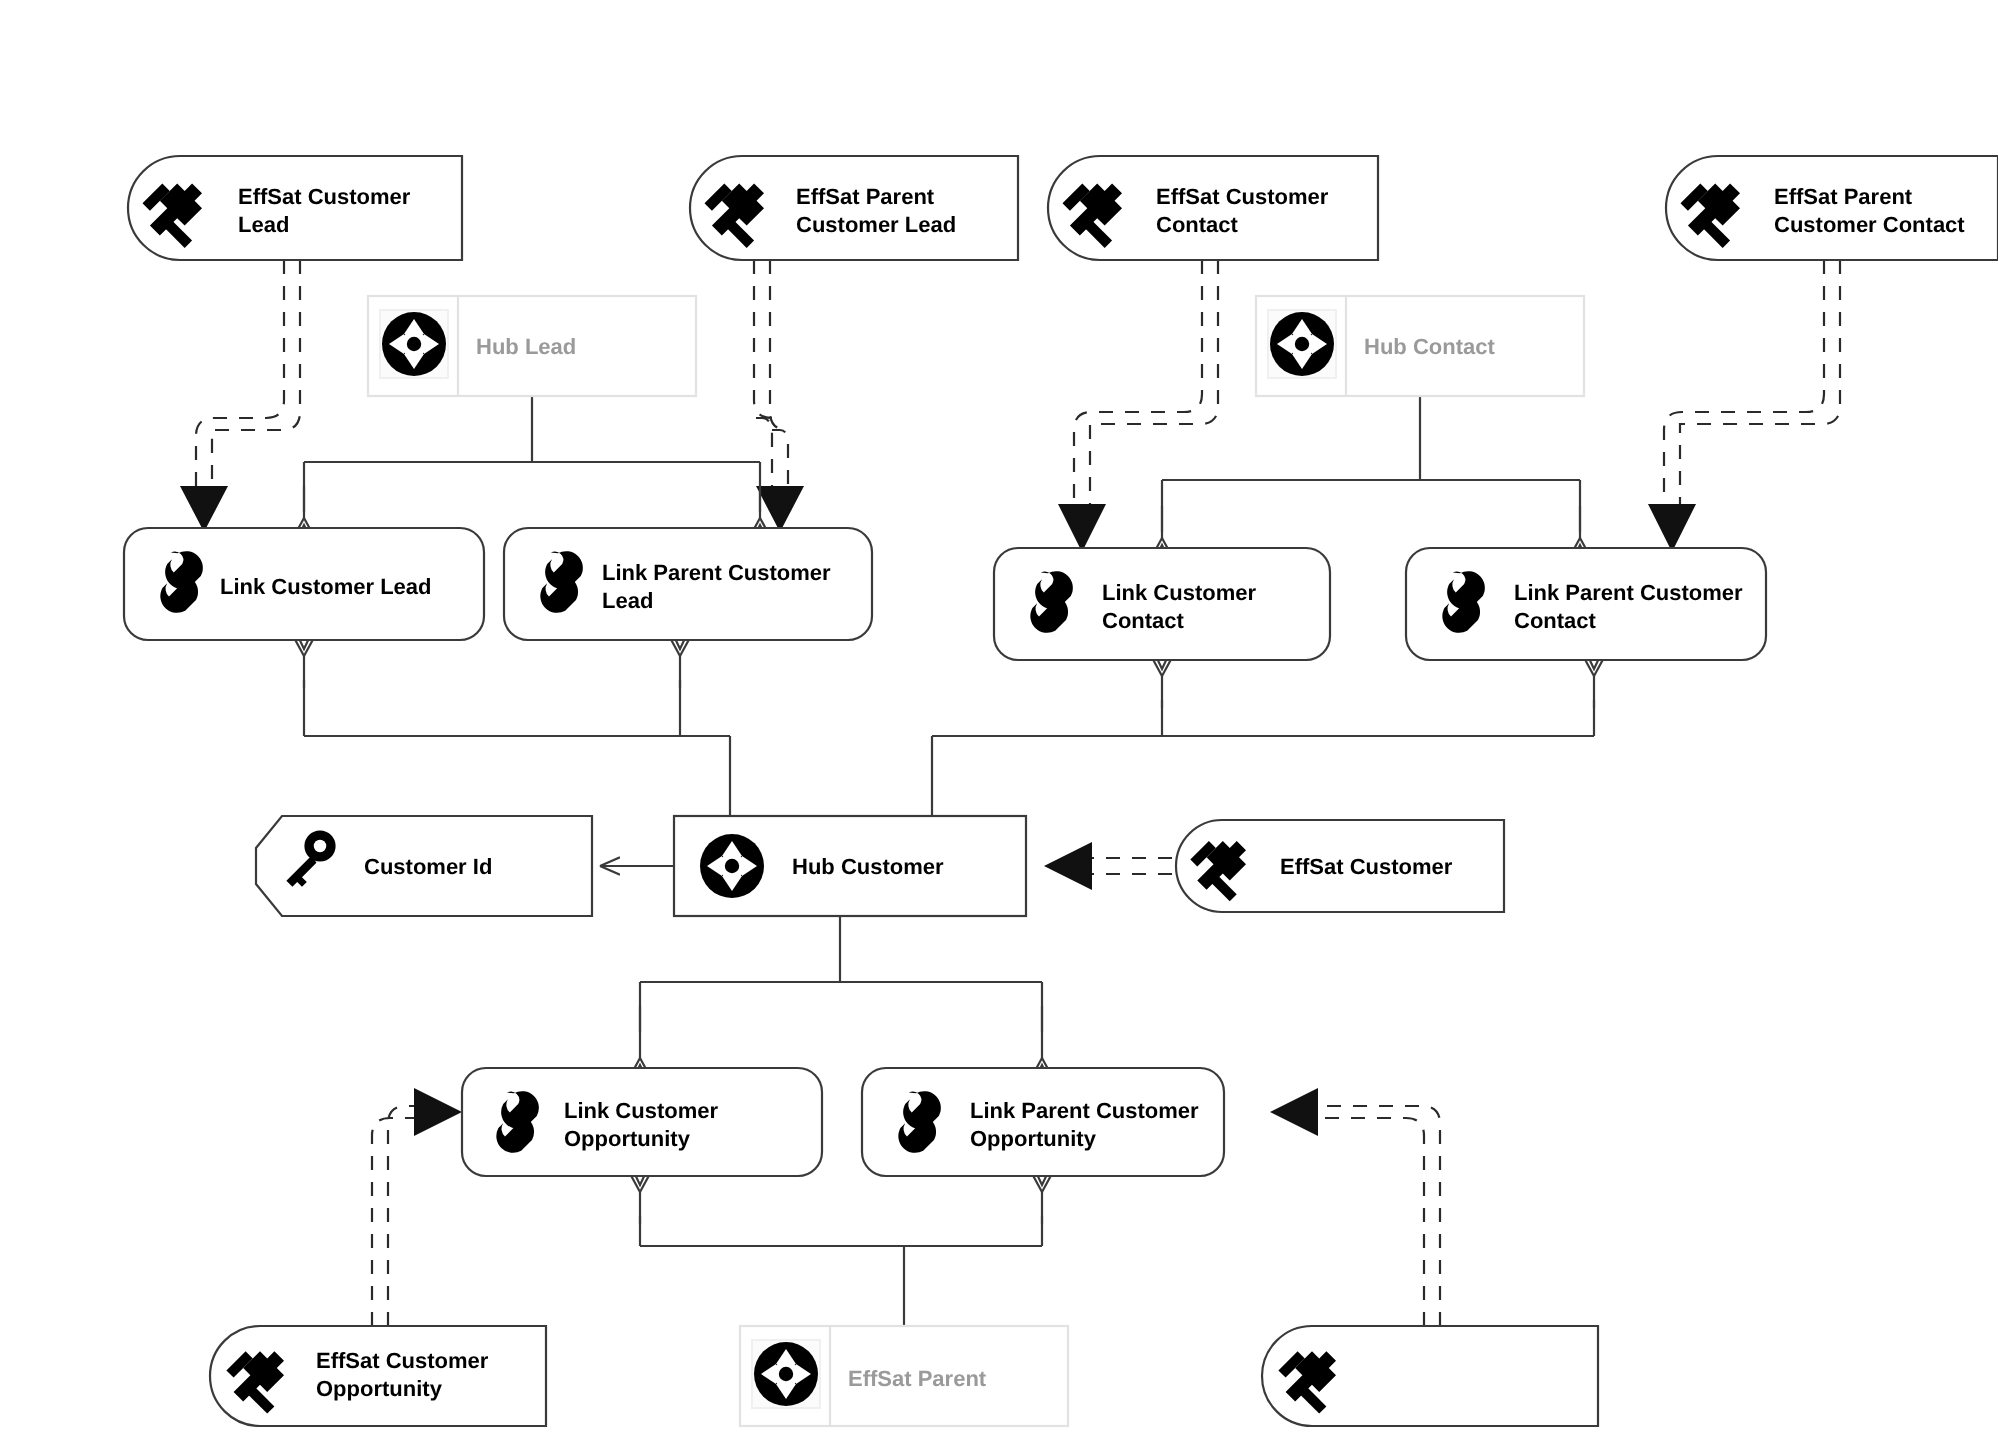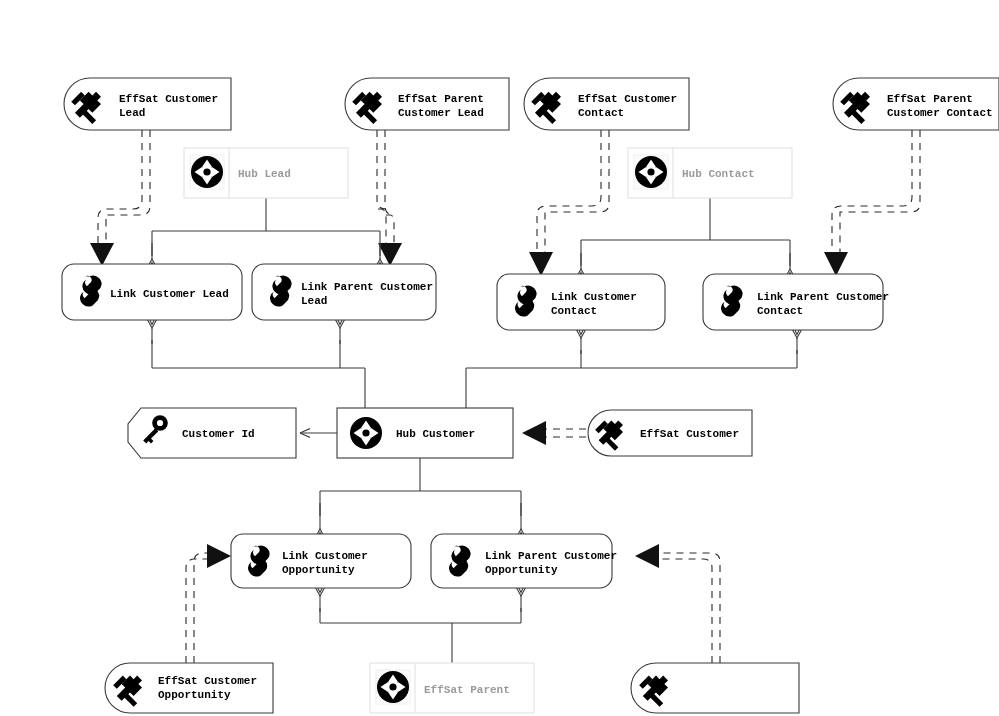--- a/index.html
+++ b/index.html
@@ -1,18 +1,18 @@
 <!DOCTYPE html>
 <html><head>
 <meta charset="utf-8">
 <style>
   html,body{margin:0;padding:0;background:#ffffff;}
   body{width:999px;height:716px;overflow:hidden;
        font-family:"Liberation Sans","DejaVu Sans",sans-serif;}
-  #canvas{position:relative;width:999px;height:716px;background:#fff;font-family:Liberation Mono, monospace;}
+  #canvas{position:relative;width:999px;height:716px;background:#fff;}
   svg.layer{position:absolute;left:0;top:0;width:999px;height:716px;}
   .node-label{font-size:11px;font-weight:bold;fill:#000;}
   .node-label-ghost{font-size:11px;font-weight:bold;fill:#9a9a9a;}
   .shape-stroke{fill:#ffffff;stroke:#3a3a3a;stroke-width:1.1;}
   .shape-ghost{fill:#ffffff;stroke:#e2e2e2;stroke-width:1.1;}
   .ghost-sep{stroke:#e2e2e2;stroke-width:1.1;}
   .ghost-iconbox{fill:#fbfbfb;stroke:#f0f0f0;stroke-width:1;}
   .conn{stroke:#3a3a3a;stroke-width:1.1;fill:none;}
   .conn-dash{stroke:#2a2a2a;stroke-width:1.1;fill:none;}
   .ico{fill:#000;}

